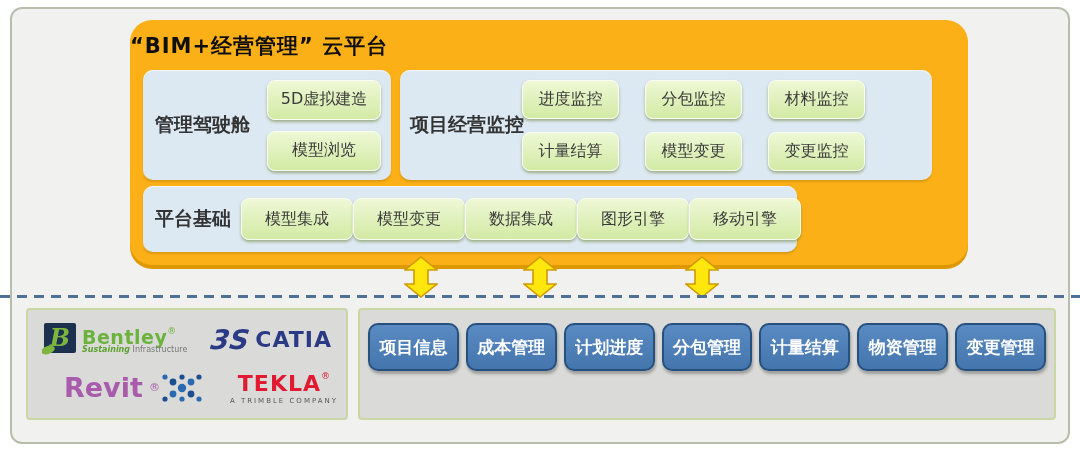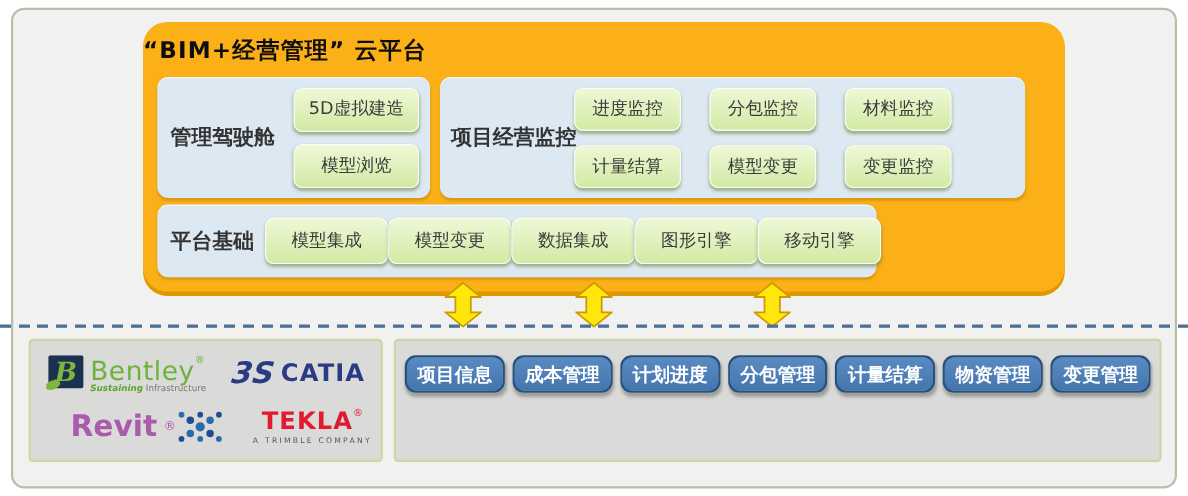--- a/index.html
+++ b/index.html
@@ -47,41 +47,41 @@
   .dashline { position:absolute; left:0; top:295px; width:1080px; height:3px;
               background:repeating-linear-gradient(90deg,#4d7195 0 10px,transparent 10px 17px); }
 
   
   .box-logos { position:absolute; left:26px; top:308px; width:322px; height:112px;
                background:#dadad8; border:2px solid #c9d8a3; border-radius:4px;
                display:flex; flex-direction:column; justify-content:space-around; padding:6px 14px; }
   .logo-row { display:flex; align-items:center; justify-content:space-between; }
   .logo { display:flex; align-items:center; gap:6px; }
 
-  .bentley-name { color:#6cb33e; font-weight:normal; font-size:24px; letter-spacing:.5px; }
+  .bentley-name { color:#6cb33e; font-weight:bold; font-size:19px; letter-spacing:.5px; }
   .bentley-reg { color:#6cb33e; font-size:9px; vertical-align:top; }
   .bentley-tag { font-size:8px; color:#777; margin-top:-3px; }
   .bentley-tag b { color:#5da32f; font-style:italic; }
 
   .catia-name { color:#2b3a85; font-weight:bold; font-size:22px; letter-spacing:1px; }
   .catia-mark { color:#2b3a85; font-weight:bold; font-size:27px; font-style:italic;
                 transform:skewX(-8deg); display:inline-block; }
 
   .revit-name { color:#a95cac; font-weight:bold; font-size:27px; margin-left:22px; }
   .revit-reg { color:#a95cac; font-size:11px; vertical-align:top; }
 
   .tekla-text { display:flex; flex-direction:column; align-items:center;margin-left:20px; }
   .tekla-name { color:#e11931; font-weight:bold; font-size:22px; letter-spacing:1px; }
   .tekla-reg { color:#e11931; font-size:9px; vertical-align:top; }
   .tekla-tag { font-size:7px; color:#555; letter-spacing:2px; margin-top:1px; white-space:nowrap; }
 
   .box-modules { position:absolute; left:358px; top:308px; width:698px; height:112px;
                  background:#dadad8; border:2px solid #c9d8a3; border-radius:4px;
                  display:flex; gap:7px; align-items:flex-start; padding:13px 8px 0 8px; }
-  .bbtn { flex:1; height:34px; background:linear-gradient(180deg,#5a8ac2,#4575ad);
+  .bbtn { flex:1; height:48px; background:linear-gradient(180deg,#5a8ac2,#4575ad);
           border:2px solid #26517f; border-radius:10px;
           color:#fff; font-weight:bold; font-size:17px;
           display:flex; align-items:center; justify-content:center;
           box-shadow:1px 3px 3px rgba(0,0,0,.28); white-space:nowrap; }
 </style>
 </head>
 <body>
 
 <div class="canvas">
   <div class="frame"></div>

